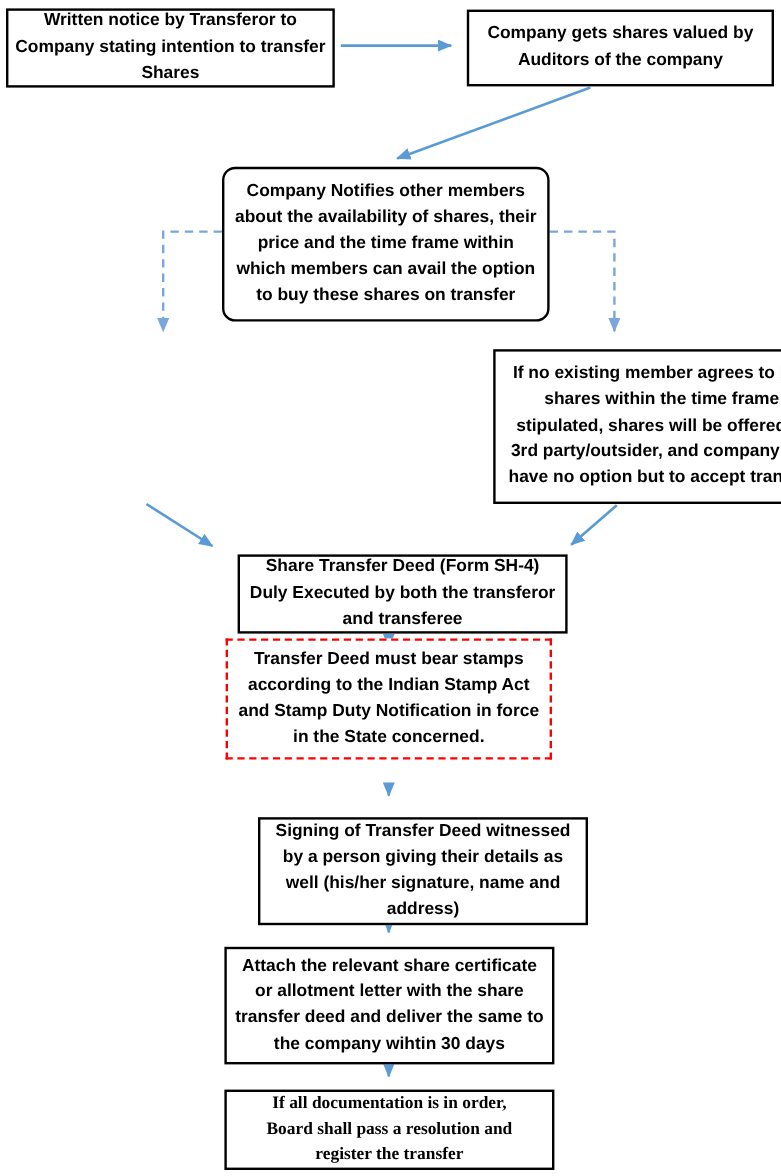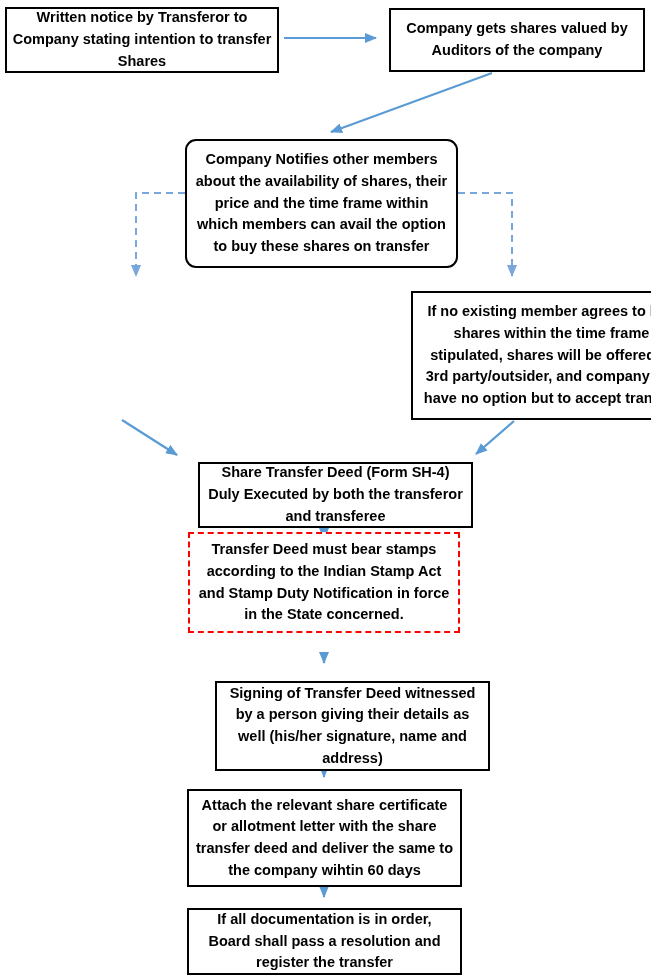--- a/index.html
+++ b/index.html
@@ -40,21 +40,21 @@
   
   .n0 { left: 5px;   top: 7px;   width: 274px; height: 66px; }
   .n1 { left: 389px; top: 8px;   width: 256px; height: 64px; }
   .n2 { left: 185px; top: 139px; width: 273px; height: 129px; border-radius: 11px; }
   .n3 { left: 5px;   top: 291px; width: 273px; height: 129px; }
   .n4 { left: 367px; top: 291px; width: 281px; height: 129px; margin-left: 44px; }
   .n5 { left: 198px; top: 462px; width: 275px; height: 66px; }
   .n6 { left: 188px; top: 532px; width: 272px; height: 101px; text-align: center; }
   .n7 { left: 187px; top: 681px; width: 275px; height: 90px; margin-left: 28px; }
   .n8 { left: 187px; top: 789px; width: 275px; height: 98px; }
-  .n9 { left: 187px; top: 908px; width: 275px; height: 67px; }
+  .n9 { left: 187px; top: 908px; width: 275px; height: 67px; font-family: Liberation Serif, serif; }
 </style>
 </head>
 <body>
 
 <div class="stage">
 
   <svg class="edges" viewBox="0 0 651 980" xmlns="http://www.w3.org/2000/svg">
     <defs>
       <marker id="headSolid" markerUnits="userSpaceOnUse" markerWidth="12" markerHeight="10" refX="11" refY="5" orient="auto">
         <path d="M0,0 L12,5 L0,10 Z" fill="#5B9BD5"></path>
@@ -127,18 +127,18 @@
 according to the Indian Stamp Act
 and Stamp Duty Notification in force
 in the State concerned.</div>
   <div class="node n7">Signing of Transfer Deed witnessed
 by a person giving their details as
 well (his/her signature, name and
 address)</div>
   <div class="node n8">Attach the relevant share certificate
 or allotment letter with the share
 transfer deed and deliver the same to
-the company wihtin 60 days</div>
+the company wihtin 30 days</div>
   <div class="node n9">If all documentation is in order,
 Board shall pass a resolution and
 register the transfer</div>
 
 </div>
 
 </body></html>

